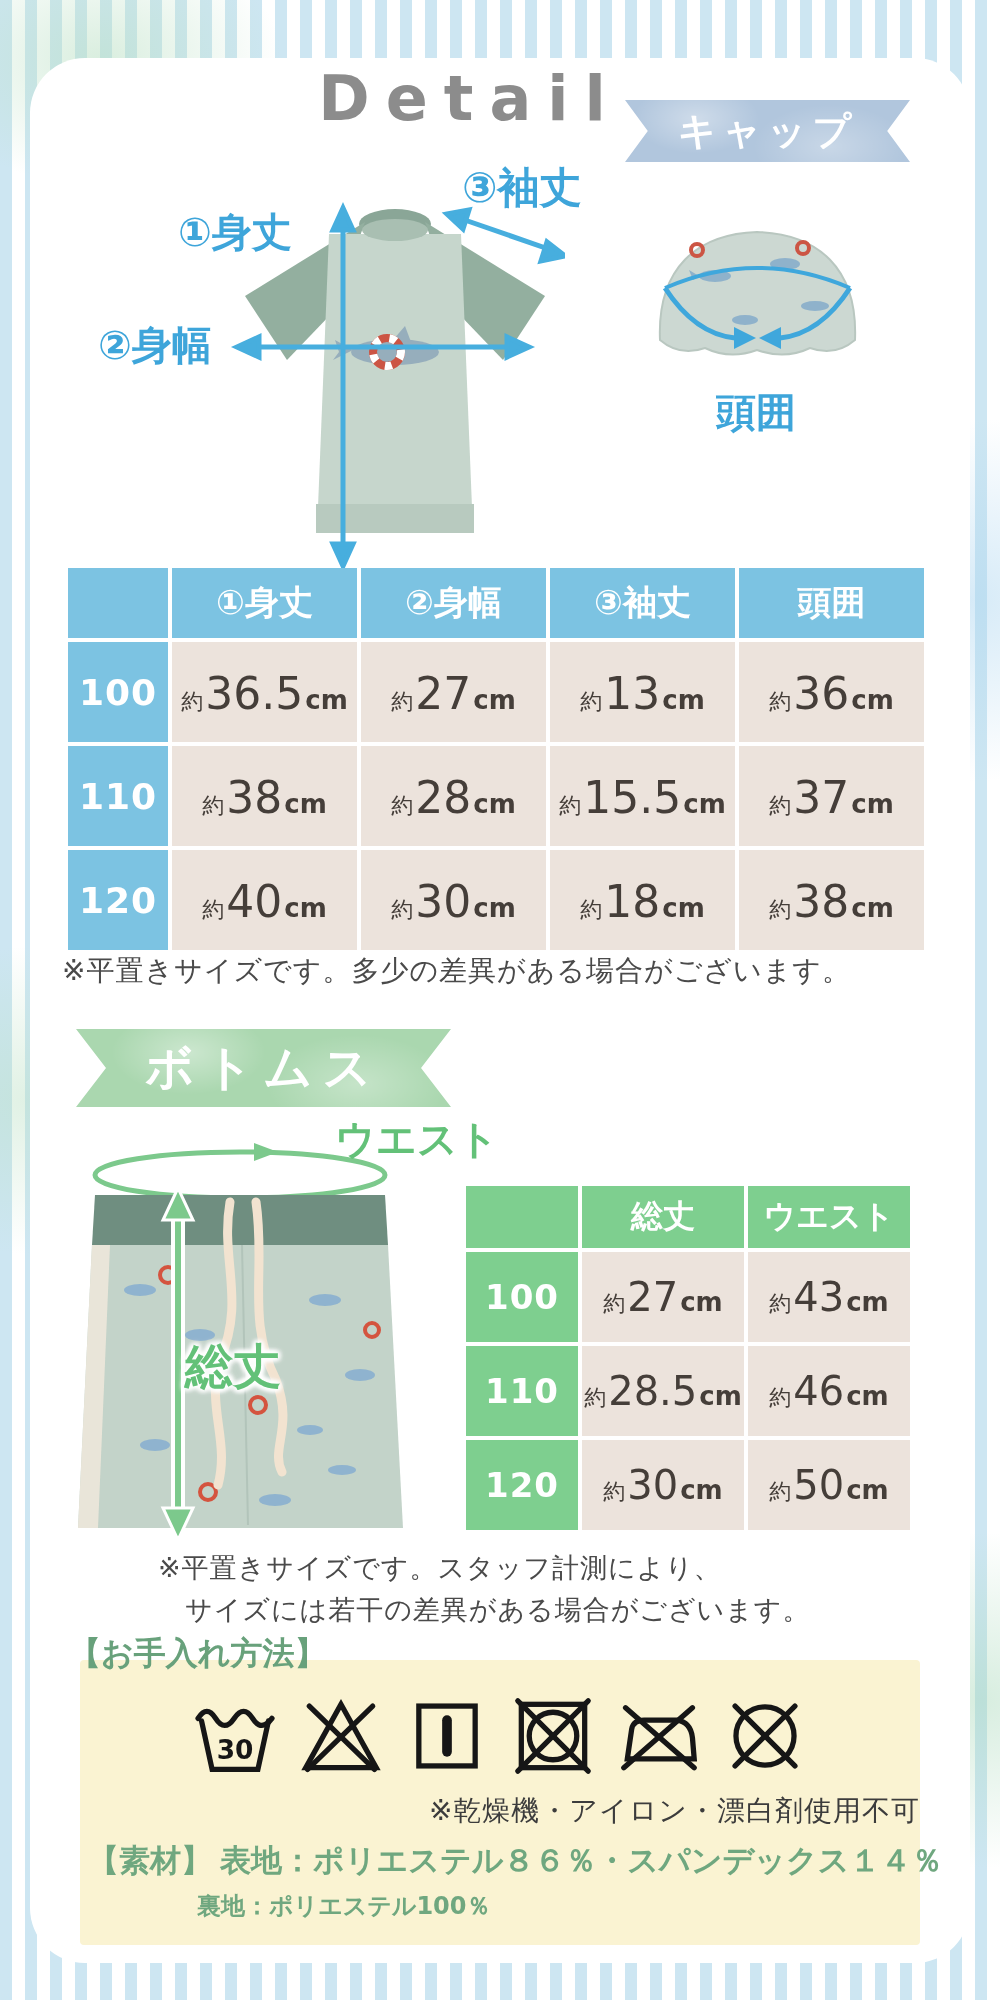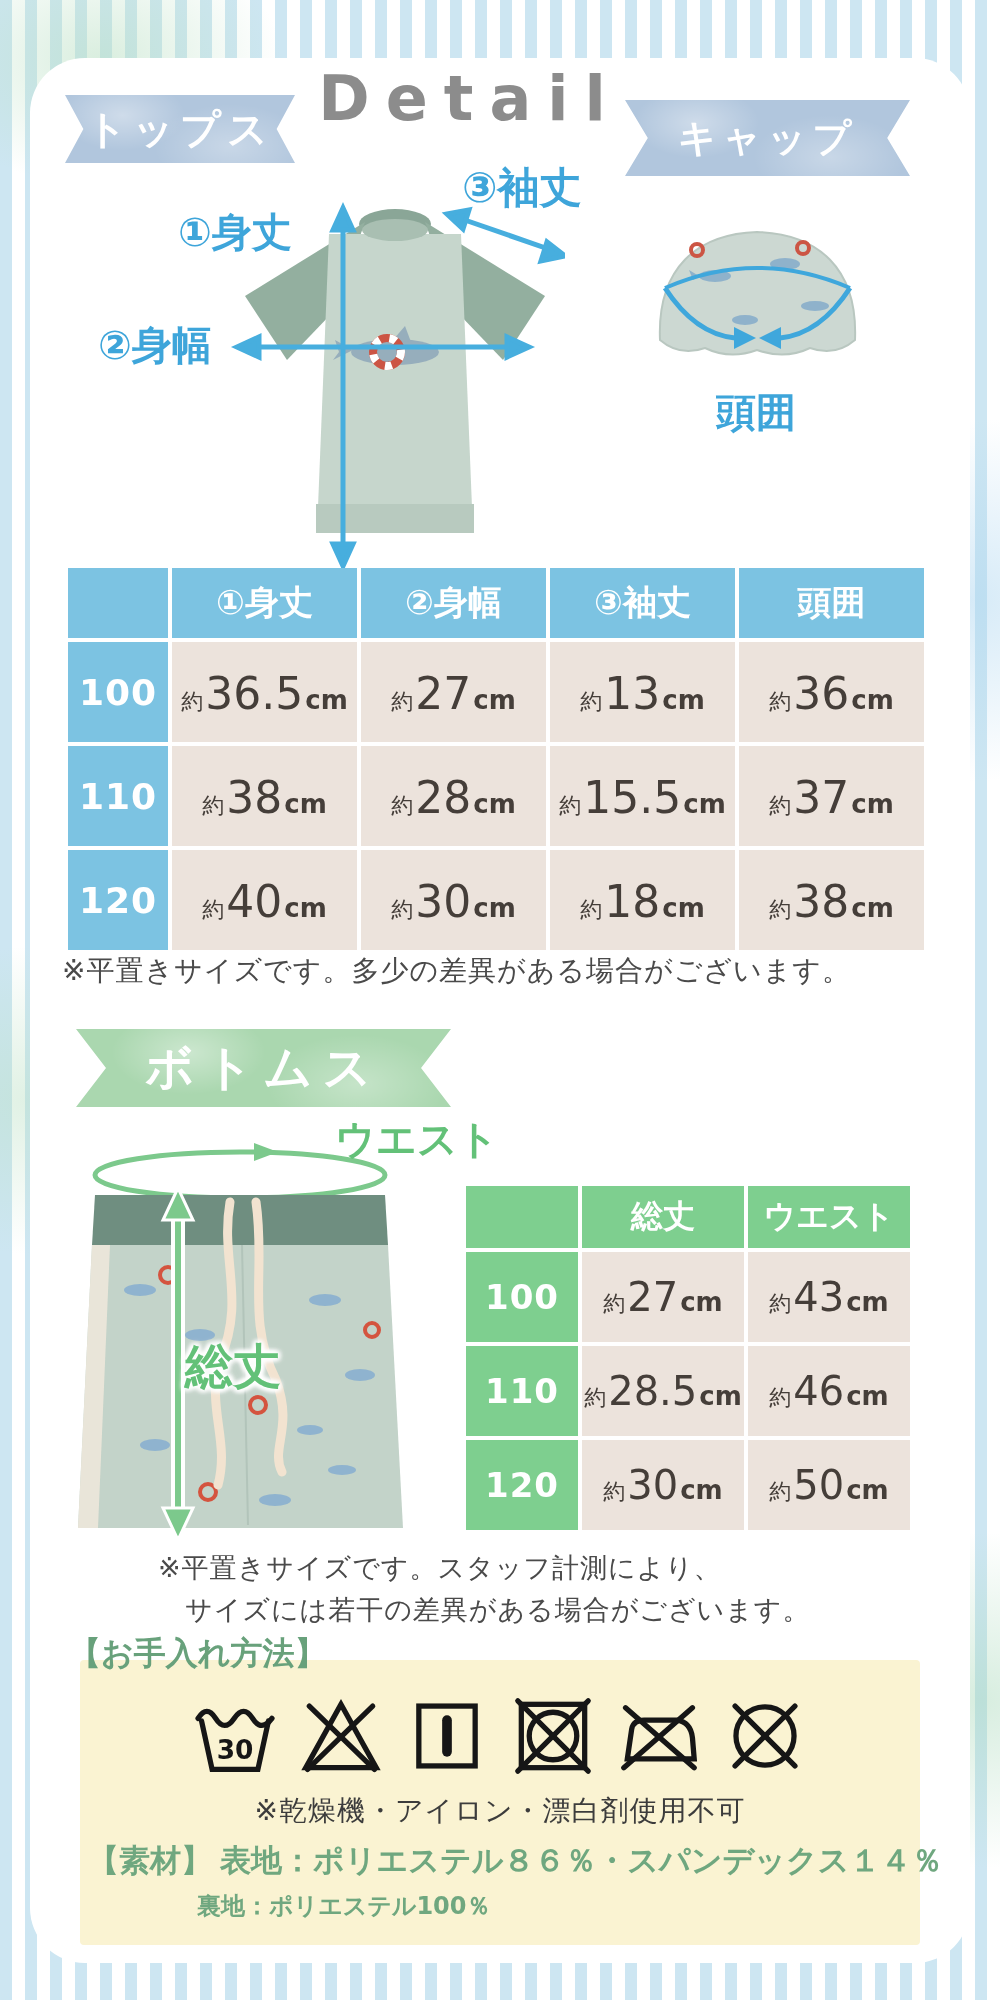--- a/index.html
+++ b/index.html
@@ -37,21 +37,21 @@
       radial-gradient(110px 60px at 72% 75%, rgba(255,255,255,.30), transparent 70%),
       #b1c6dd;
   }
   .ribbon.green {
     background:
       radial-gradient(110px 60px at 30% 30%, rgba(255,255,255,.40), transparent 70%),
       radial-gradient(130px 70px at 75% 70%, rgba(255,255,255,.32), transparent 70%),
       #aad7af;
   }
   #ribbon-tops  { left:65px;  top:95px;  width:230px; height:68px; font-size:40px; }
-  #ribbon-cap   { left:625px; top:100px; width:285px; height:76px; font-size:38px; }
+  #ribbon-cap   { left:625px; top:100px; width:285px; height:62px; font-size:38px; }
   #ribbon-bottoms { left:76px; top:1029px; width:375px; height:78px; font-size:48px; letter-spacing:10px;justify-content:center; }
 
   .mlabel { font-weight:bold; white-space:nowrap; }
   .blue-t  { color:#3ea5da; }
   .green-t { color:#63c178; }
   #lbl-length { left:178px; top:205px; font-size:40px; }
   #lbl-width  { left:98px;  top:318px; font-size:40px; }
   #lbl-sleeve { left:462px; top:160px; font-size:42px; }
   #lbl-head   { left:716px; top:385px; font-size:40px; }
   #lbl-waist  { left:335px; top:1112px; font-size:40px; }
@@ -87,37 +87,34 @@
   #table-bottoms .val .v { font-size:40px; }
 
   .note { color:#4a4a4a; white-space:nowrap;text-align:center; }
   #note-tops { left:62px; top:952px; font-size:28px; letter-spacing:1px; }
   #note-bottoms-1 { left:158px; top:1550px; font-size:27px; letter-spacing:1px; }
   #note-bottoms-2 { left:185px; top:1592px; font-size:27px; letter-spacing:1px; }
 
   #care-title { left:69px; top:1632px; font-size:32px; font-weight:bold; color:#68a17b; z-index:2; }
   #care-box { left:80px; top:1660px; width:840px; height:285px; background:#faf3d2; border-radius:4px; }
   #care-icons { left:80px; top:1692px; width:840px; display:flex; justify-content:center; gap:18px; }
-  #care-note { left:80px; top:1792px; width:840px; text-align:center; font-size:28px; color:#3c3c3c; letter-spacing:1px; }
+  #care-note { left:80px; top:1792px; width:840px; text-align:right; font-size:28px; color:#3c3c3c; letter-spacing:1px; }
   #material-1 { left:88px; top:1840px; font-size:31px; font-weight:bold; color:#6fa77f; display:flex; gap:8px; white-space:nowrap;align-items:center; }
   #material-2 { left:197px; top:1890px; font-size:24px; font-weight:bold; color:#6fa77f; white-space:nowrap; }
 
   svg text { font-family:"DejaVu Sans","Liberation Sans",sans-serif; }
 </style>
 </head>
 <body>
 
 <div id="page">
   <div id="card"></div>
 
   <div id="title" class="abs">Detail</div>
 
-  <div id="ribbon-tops" class="abs ribbon blue">
-    <span>トップス</span>
-  </div>
   <div id="ribbon-cap" class="abs ribbon blue">
     <span>キャップ</span>
   </div>
 
   <svg class="abs" style="left:215px;top:200px;" width="350" height="370" viewBox="0 0 350 370">
     <ellipse cx="180" cy="24" rx="36" ry="15" fill="#8aa697"></ellipse>
     <polygon points="150,22 30,96 72,160 118,112" fill="#93af9f"></polygon>
     <polygon points="210,22 330,96 288,160 242,112" fill="#93af9f"></polygon>
     <polygon points="114,34 246,34 258,332 102,332" fill="#c6d6cc"></polygon>
     <ellipse cx="180" cy="30" rx="33" ry="11" fill="#a9bfb2"></ellipse>

